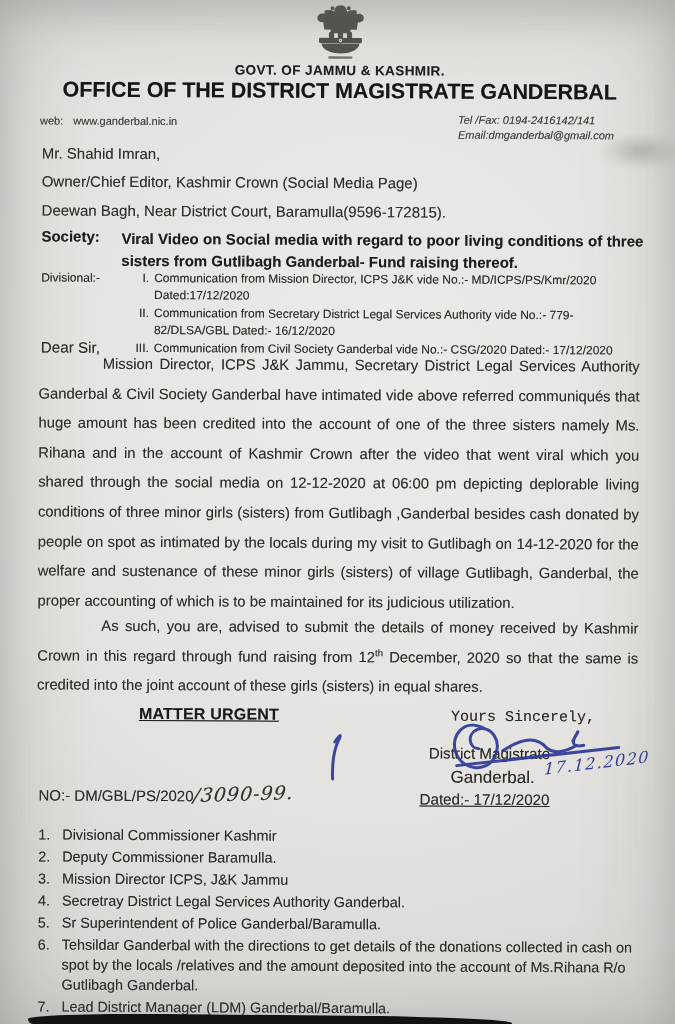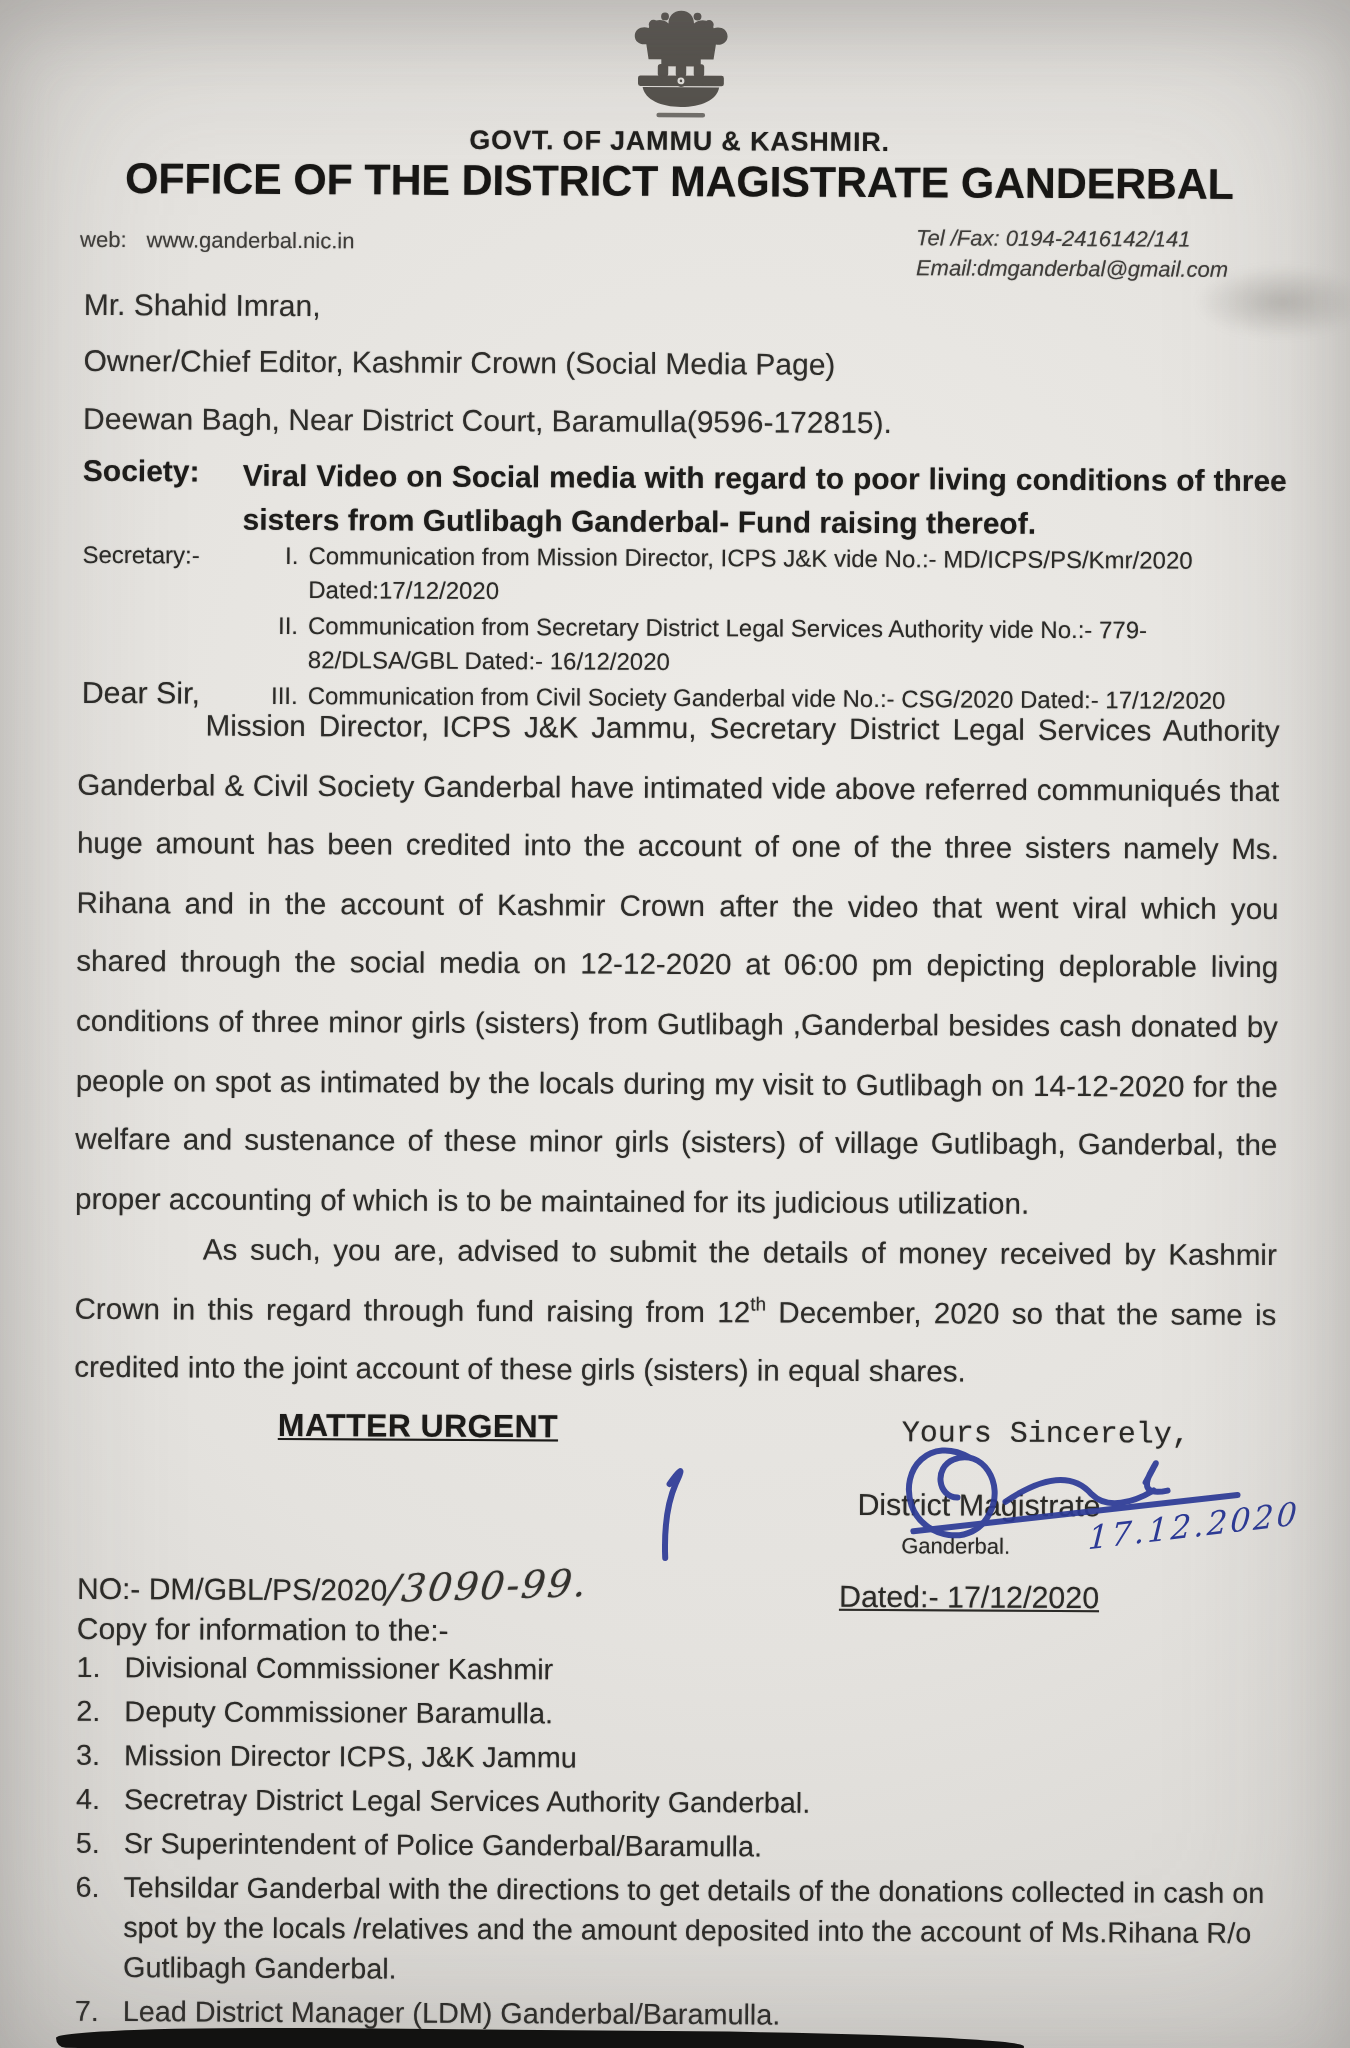--- a/index.html
+++ b/index.html
@@ -61,21 +61,21 @@
   .para-1{top:351px;}
   .para-2{top:613px;}
   .sup{vertical-align:super;font-size:9.5px;line-height:0;}
   .matter-urgent{position:absolute;top:706px;left:140px;font-weight:bold;
     font-size:16px;letter-spacing:.2px;color:#1c1b19;text-decoration:underline;}
   .sincerely{position:absolute;top:708px;left:452px;font-size:15px;font-family:Liberation Mono, monospace;}
 
   
   .sig-svg{position:absolute;top:712px;left:318px;z-index:3;}
   .sig-title{position:absolute;top:744px;left:430px;font-size:15.2px;}
-  .sig-place{position:absolute;top:767px;left:452px;font-size:11px;}
+  .sig-place{position:absolute;top:767px;left:452px;font-size:17px;}
   .sig-dated{position:absolute;top:790px;left:421px;font-size:15.2px;text-decoration:underline;}
   .hand-date{position:absolute;top:752px;left:545px;z-index:4;
     font-family:"DejaVu Serif", serif;font-style:italic;font-size:16px;
     color:#2c3a96;transform:rotate(-7deg) skewX(-10deg);letter-spacing:1.5px;
     text-shadow:none;}
 
   
   .refno-line{position:absolute;top:784px;left:40px;font-size:15px;}
   .hand-no{display:inline-block;font-family:"DejaVu Serif", serif;font-style:italic;
     font-size:19px;letter-spacing:1px;color:#34322e;
@@ -136,21 +136,21 @@
       <div>Owner/Chief Editor, Kashmir Crown (Social Media Page)</div>
       <div>Deewan Bagh, Near District Court, Baramulla(9596-172815).</div>
     </div>
 
     <div class="subject-row">
       <div class="subject-label">Society:</div>
       <div class="subject-text">Viral Video on Social media with regard to poor living conditions of three sisters from Gutlibagh Ganderbal- Fund raising thereof.</div>
     </div>
 
     <div class="reference-row">
-      <div class="reference-label">Secretary:-</div>
+      <div class="reference-label">Divisional:-</div>
       <div class="reference-list">
         <div class="ref-item">
           <span class="ref-num">I.</span>
           <span class="ref-text">Communication from Mission Director, ICPS J&amp;K vide No.:- MD/ICPS/PS/Kmr/2020 Dated:17/12/2020</span>
         </div>
         <div class="ref-item">
           <span class="ref-num">II.</span>
           <span class="ref-text">Communication from Secretary District Legal Services Authority vide No.:- 779-82/DLSA/GBL Dated:- 16/12/2020</span>
         </div>
         <div class="ref-item">
@@ -179,21 +179,20 @@
       </svg>
     </div>
     <div class="sig-title">District Magistrate</div>
     <div class="hand-date">17.12.2020</div>
     <div class="sig-place">Ganderbal.</div>
     <div class="sig-dated">Dated:- 17/12/2020</div>
 
     <div class="refno-line">
       <span>NO:- DM/GBL/PS/2020</span><span class="hand-no">/3090-99.</span>
     </div>
-    <div class="copy-heading">Copy for information to the:-</div>
 
     <div class="copy-list">
       <div class="copy-item">
         <span class="copy-num">1.</span>
         <span class="copy-text">Divisional Commissioner Kashmir</span>
       </div>
       <div class="copy-item">
         <span class="copy-num">2.</span>
         <span class="copy-text">Deputy Commissioner Baramulla.</span>
       </div>

